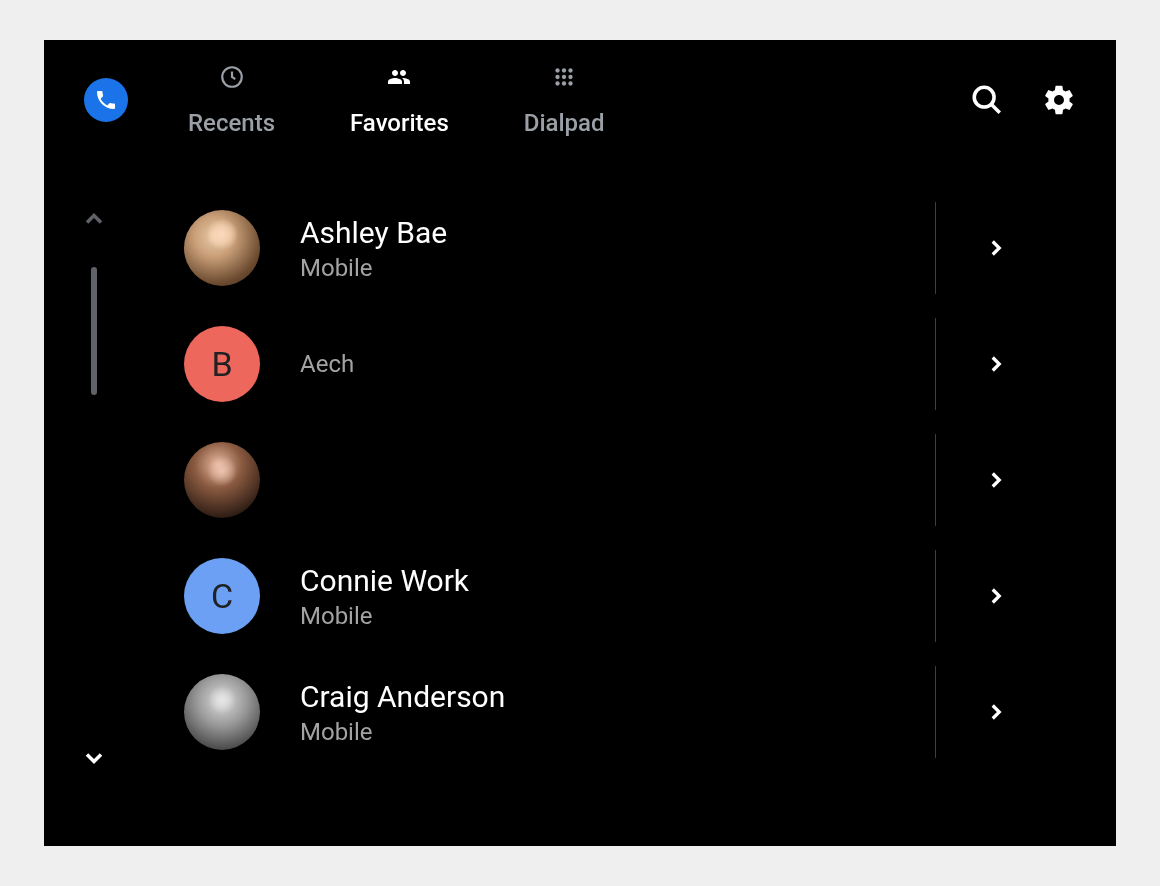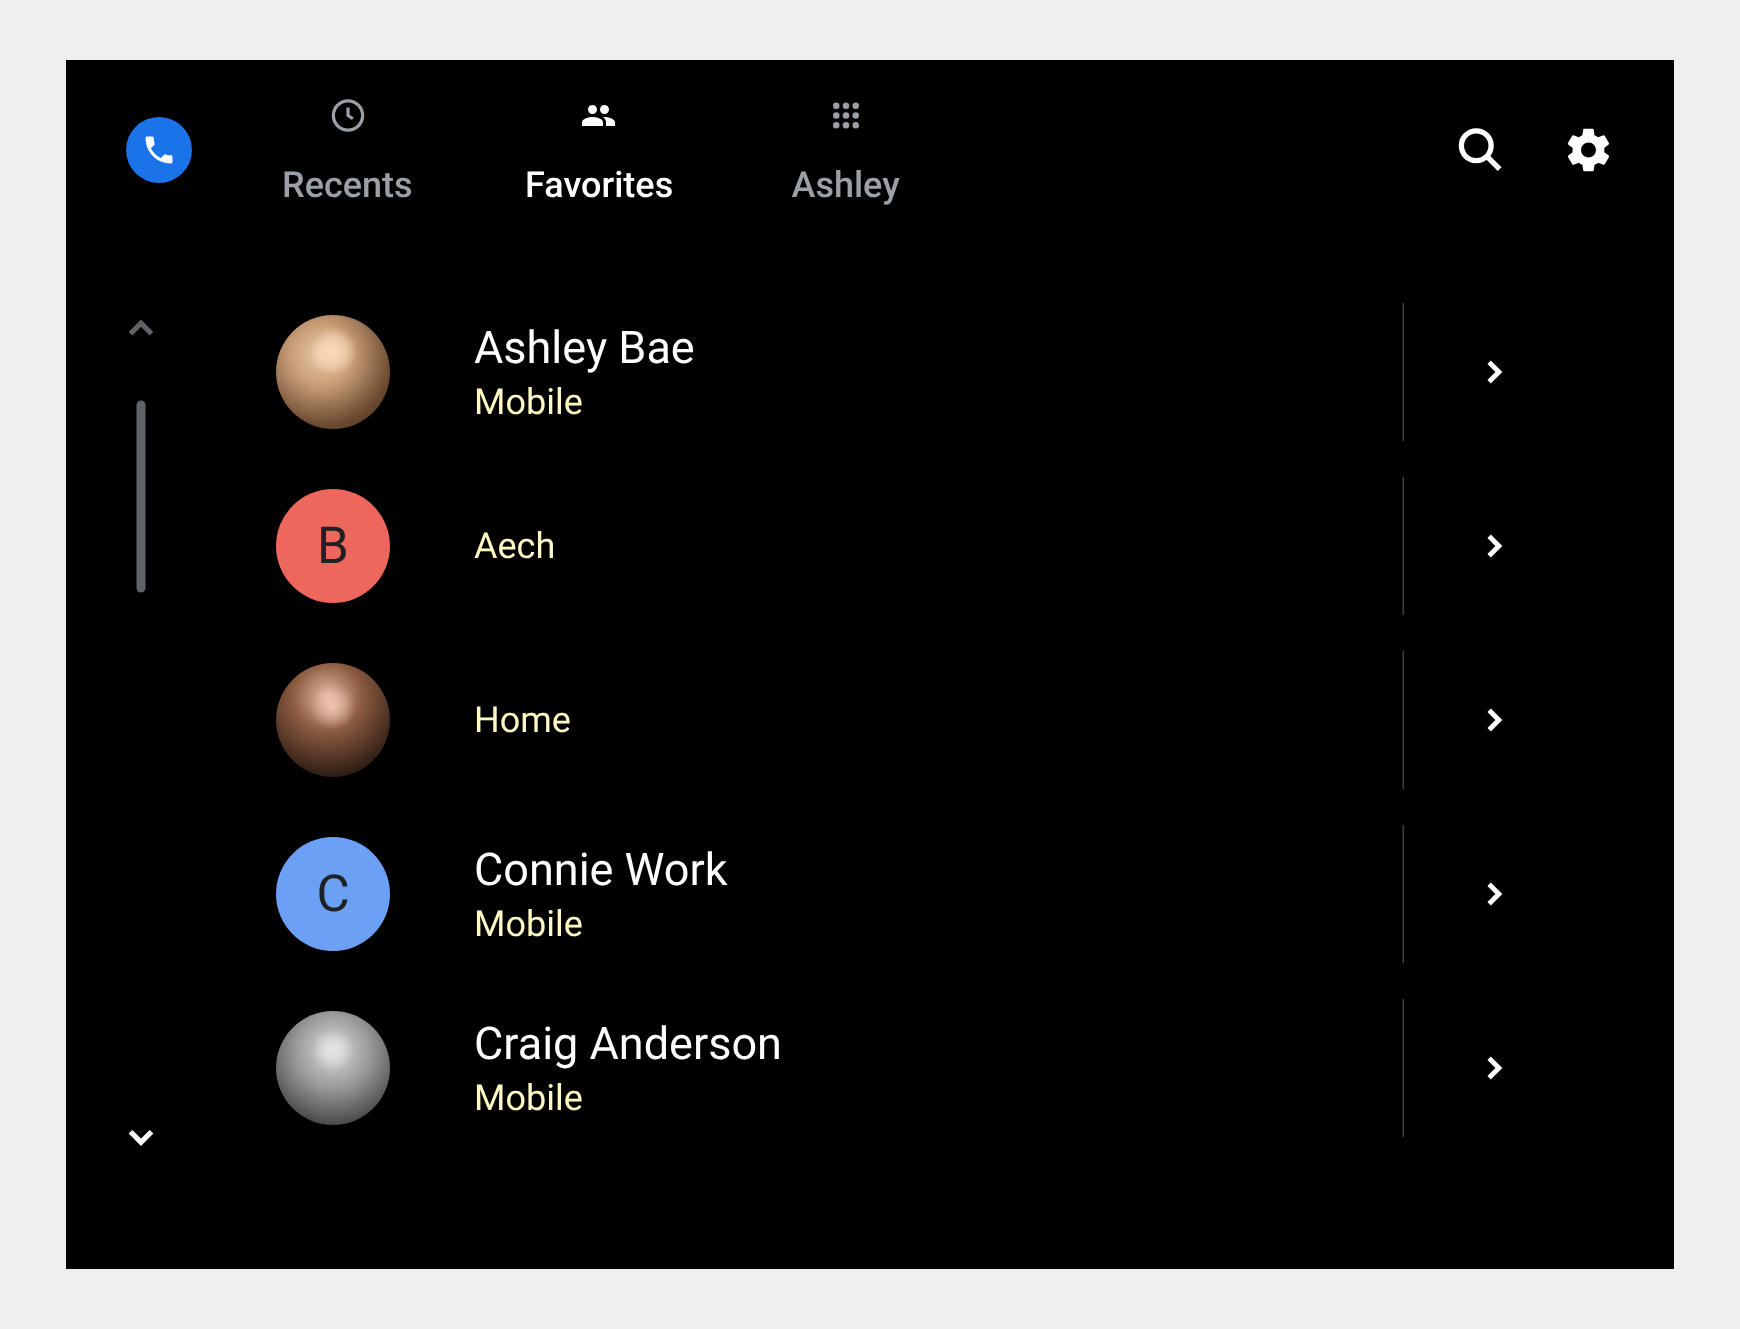--- a/index.html
+++ b/index.html
@@ -99,21 +99,20 @@
       right: 60px;
       top: 30px;
       bottom: 0;
       overflow: hidden;
     }
     .contact-row {
       display: flex;
       align-items: center;
       height: 116px;
       position: relative;
-      gap: 16px;
     }
     .avatar {
       width: 76px;
       height: 76px;
       border-radius: 50%;
       flex-shrink: 0;
       display: flex;
       align-items: center;
       justify-content: center;
       font-size: 34px;
@@ -124,21 +123,21 @@
     }
     .avatar-letter { position: relative; z-index: 1; }
     .contact-text {
       margin-left: 40px;
       flex: 1;
       display: flex;
       flex-direction: column;
       gap: 4px;
     }
     .contact-name { color: #FFFFFF; font-size: 30px; font-weight: 400; }
-    .contact-sub { color: #fef9c3; font-size: 24px; }
+    .contact-sub { color: #a3a3a3; font-size: 24px; }
     .row-divider {
       position: absolute;
       right: 120px;
       top: 12px;
       bottom: 12px;
       width: 1px;
       background: #3C4043;
     }
     .row-arrow {
       width: 120px;
@@ -200,21 +199,21 @@
               <circle cx="12" cy="6" r="2"></circle>
               <circle cx="18" cy="6" r="2"></circle>
               <circle cx="6" cy="12" r="2"></circle>
               <circle cx="12" cy="12" r="2"></circle>
               <circle cx="18" cy="12" r="2"></circle>
               <circle cx="6" cy="18" r="2"></circle>
               <circle cx="12" cy="18" r="2"></circle>
               <circle cx="18" cy="18" r="2"></circle>
             </svg>
         </div>
-        <div class="tab-label">Ashley</div>
+        <div class="tab-label">Dialpad</div>
       </div>
     </div>
 
     <div class="header-actions">
       <div class="icon-btn">
         <svg width="34" height="34" viewBox="0 0 24 24" fill="none" stroke="#FFFFFF" stroke-width="2.5">
             <circle cx="10" cy="10" r="7"></circle>
             <line x1="21" y1="21" x2="15" y2="15"></line>
           </svg>
       </div>
@@ -267,21 +266,20 @@
         <div class="row-arrow">
           <svg width="26" height="26" viewBox="0 0 24 24" fill="none" stroke="#FFFFFF" stroke-width="3">
               <path d="M9 6l6 6-6 6"></path>
             </svg>
         </div>
       </div>
 
       <div class="contact-row">
         <div class="avatar avatar-photo-2"></div>
         <div class="contact-text">
-          <div class="contact-sub">Home</div>
         </div>
         <div class="row-divider"></div>
         <div class="row-arrow">
           <svg width="26" height="26" viewBox="0 0 24 24" fill="none" stroke="#FFFFFF" stroke-width="3">
               <path d="M9 6l6 6-6 6"></path>
             </svg>
         </div>
       </div>
 
       <div class="contact-row">

